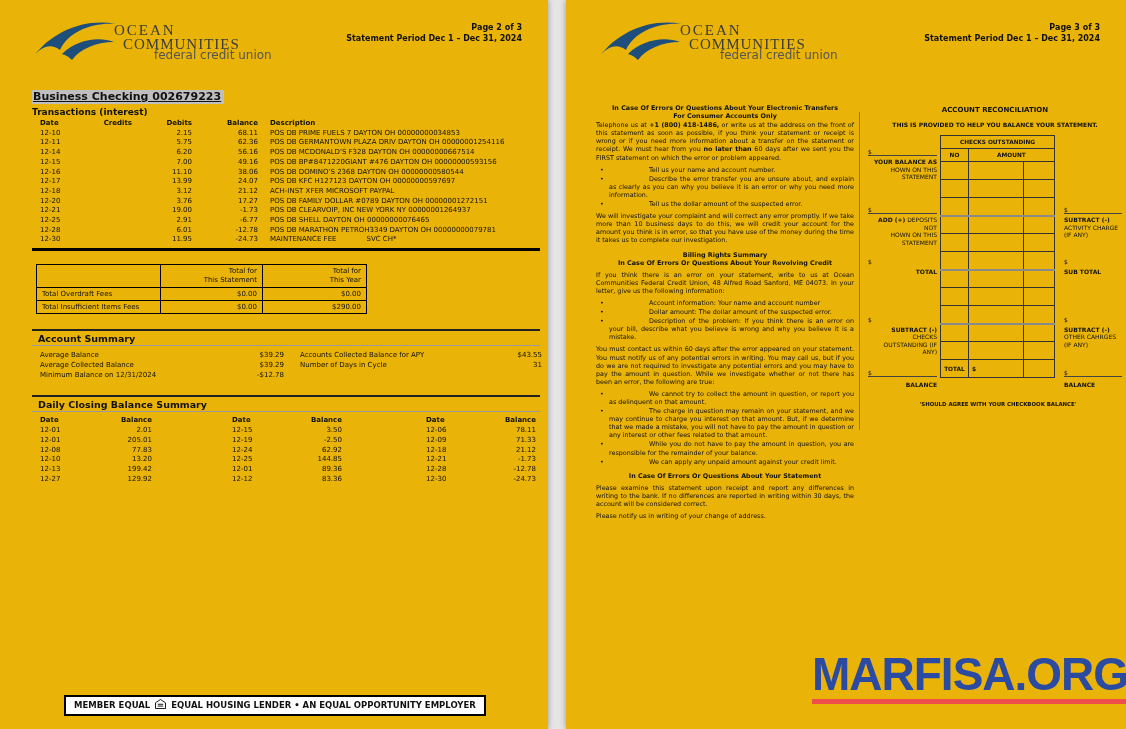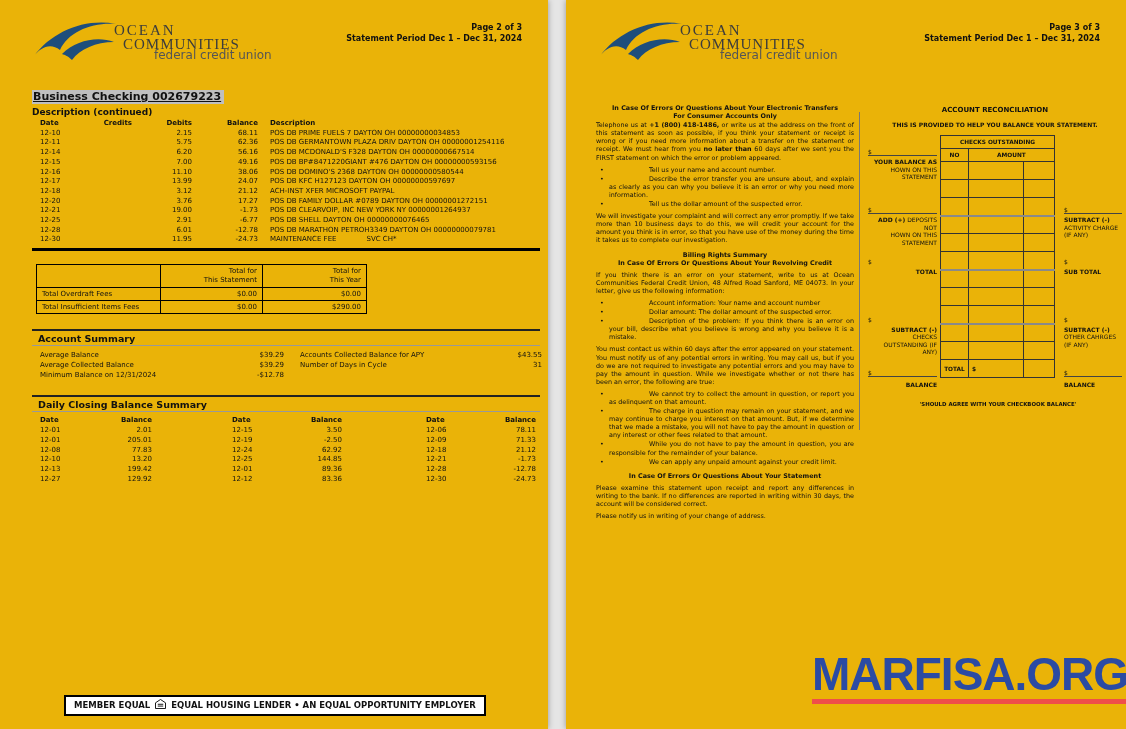--- a/index.html
+++ b/index.html
@@ -119,21 +119,21 @@
     </div>
     <div class="meta">
       <div>Page 2 of 3</div>
       <div>Statement Period Dec 1 – Dec 31, 2024</div>
     </div>
   </div>
 
   <div class="acct-wrap">
     <span class="acct-title">Business Checking 002679223</span>
   </div>
-  <div class="tx-title">Description (continued)</div>
+  <div class="tx-title">Transactions (interest)</div>
 
   <table class="tx">
     <colgroup>
         <col style="width:50px">
         <col style="width:42px">
         <col style="width:60px">
         <col style="width:66px">
         <col>
       </colgroup>
     <thead>

